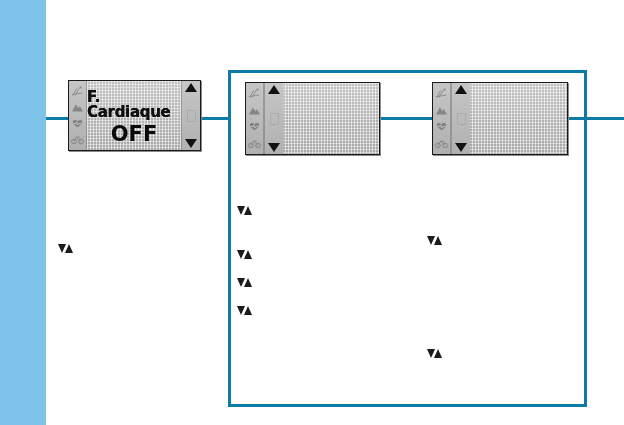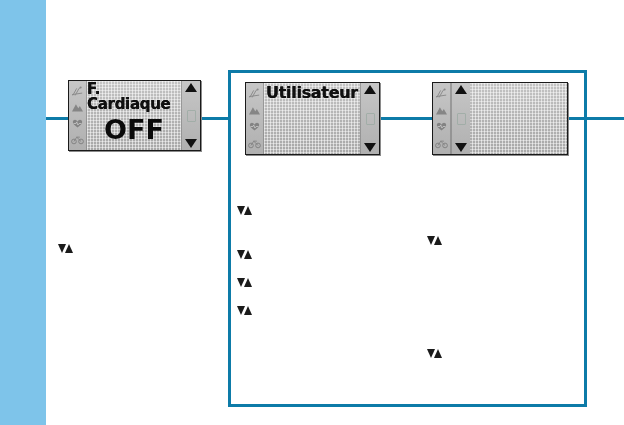--- a/index.html
+++ b/index.html
@@ -38,21 +38,21 @@
     width:17px;flex:0 0 17px;
     display:flex;flex-direction:column;align-items:center;justify-content:space-around;
     padding:2px 0;
     background:linear-gradient(to bottom,#c6c6c6,#b0b0b0);
     border-right:1px solid rgba(120,120,120,.55);
   }
   .lcd-icon{width:13px;height:11px;opacity:.42;}
   .lcd-icon svg{display:block;width:13px;height:11px;}
 
   .lcd-screen{position:relative;z-index:2;flex:1 1 auto;display:flex;flex-direction:column;
-    align-items:center;justify-content:flex-start;padding-top:0;}
+    align-items:center;justify-content:flex-start;padding-top:8px;}
   .lcd-title{
     font-family:"DejaVu Sans", sans-serif;
     font-weight:bold;color:#101010;letter-spacing:-0.3px;line-height:1;
     text-shadow:0 0 0 #000;
   }
   .lcd-value{
     font-family:"DejaVu Sans", sans-serif;
     font-weight:bold;color:#0a0a0a;line-height:1;letter-spacing:0px;
   }
   .lcd-navcol{
@@ -116,21 +116,21 @@
       <span class="lcd-icon">
           <svg viewBox="0 0 16 14">
             <circle cx="3.5" cy="9.5" r="3" stroke="#3a3a3a" stroke-width="1.2" fill="none"></circle>
             <circle cx="12.5" cy="9.5" r="3" stroke="#3a3a3a" stroke-width="1.2" fill="none"></circle>
             <path d="M3.5 9.5 L7 4 L11 4 M7 4 L12.5 9.5" stroke="#3a3a3a" stroke-width="1.1" fill="none"></path>
           </svg>
         </span>
     </div>
     <div class="lcd-screen">
       <div class="lcd-title" style="font-size:15px;margin-top:1px;">F. Cardiaque</div>
-      <div class="lcd-value" style="font-size:27px;margin-top:4px;">OFF</div>
+      <div class="lcd-value" style="font-size:21px;margin-top:4px;">OFF</div>
     </div>
     <div class="lcd-navcol">
       <span class="nav-up"></span>
       <span class="nav-mid"></span>
       <span class="nav-down"></span>
     </div>
   </div>
 
   <div class="lcd" style="left:245px;top:82px;width:135px;height:73px;">
     <div class="lcd-grid"></div>
@@ -153,24 +153,20 @@
           </svg>
         </span>
       <span class="lcd-icon">
           <svg viewBox="0 0 16 14">
             <circle cx="3.5" cy="9.5" r="3" stroke="#3a3a3a" stroke-width="1.2" fill="none"></circle>
             <circle cx="12.5" cy="9.5" r="3" stroke="#3a3a3a" stroke-width="1.2" fill="none"></circle>
             <path d="M3.5 9.5 L7 4 L11 4 M7 4 L12.5 9.5" stroke="#3a3a3a" stroke-width="1.1" fill="none"></path>
           </svg>
         </span>
     </div>
-    <div class="lcd-screen">
-      <div class="lcd-title" style="font-size:16px;margin-top:2px;">Utilisateur</div>
-      <div class="lcd-value" style="font-size:24px;margin-top:4px;"></div>
-    </div>
     <div class="lcd-navcol">
       <span class="nav-up"></span>
       <span class="nav-mid"></span>
       <span class="nav-down"></span>
     </div>
   </div>
 
   <div class="lcd" style="left:432px;top:82px;width:136px;height:73px;">
     <div class="lcd-grid"></div>
     <div class="lcd-iconcol">

